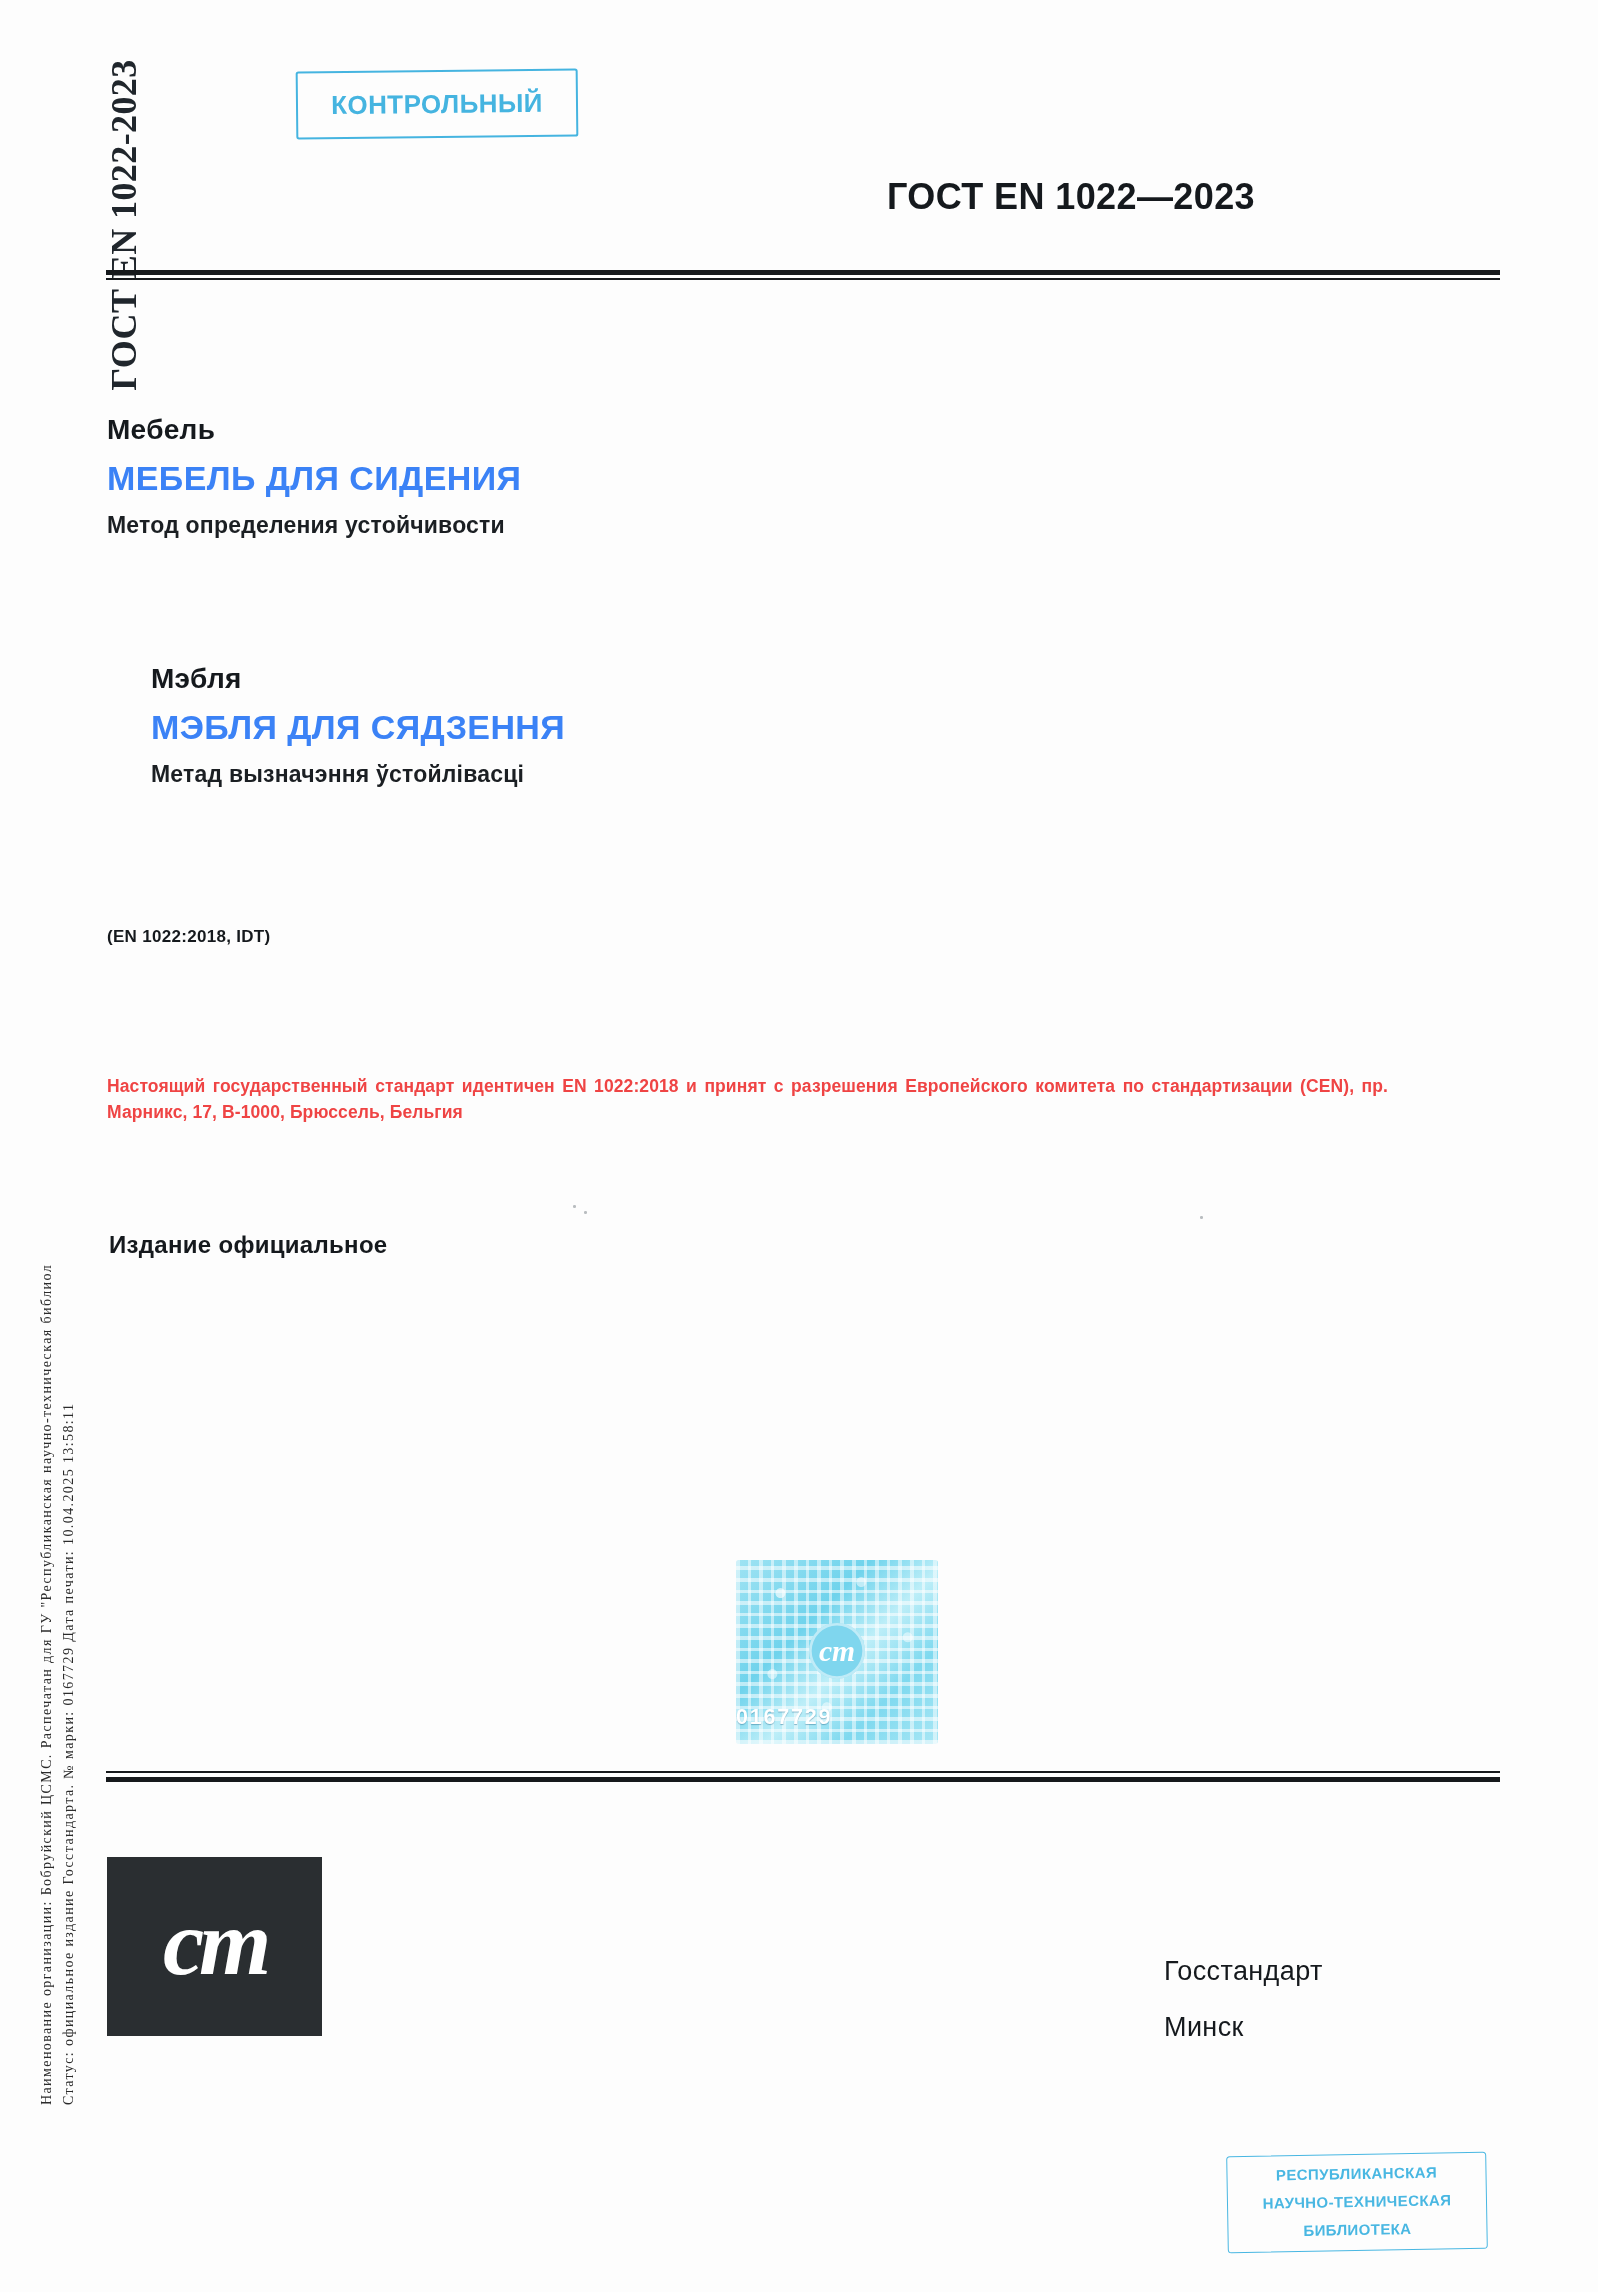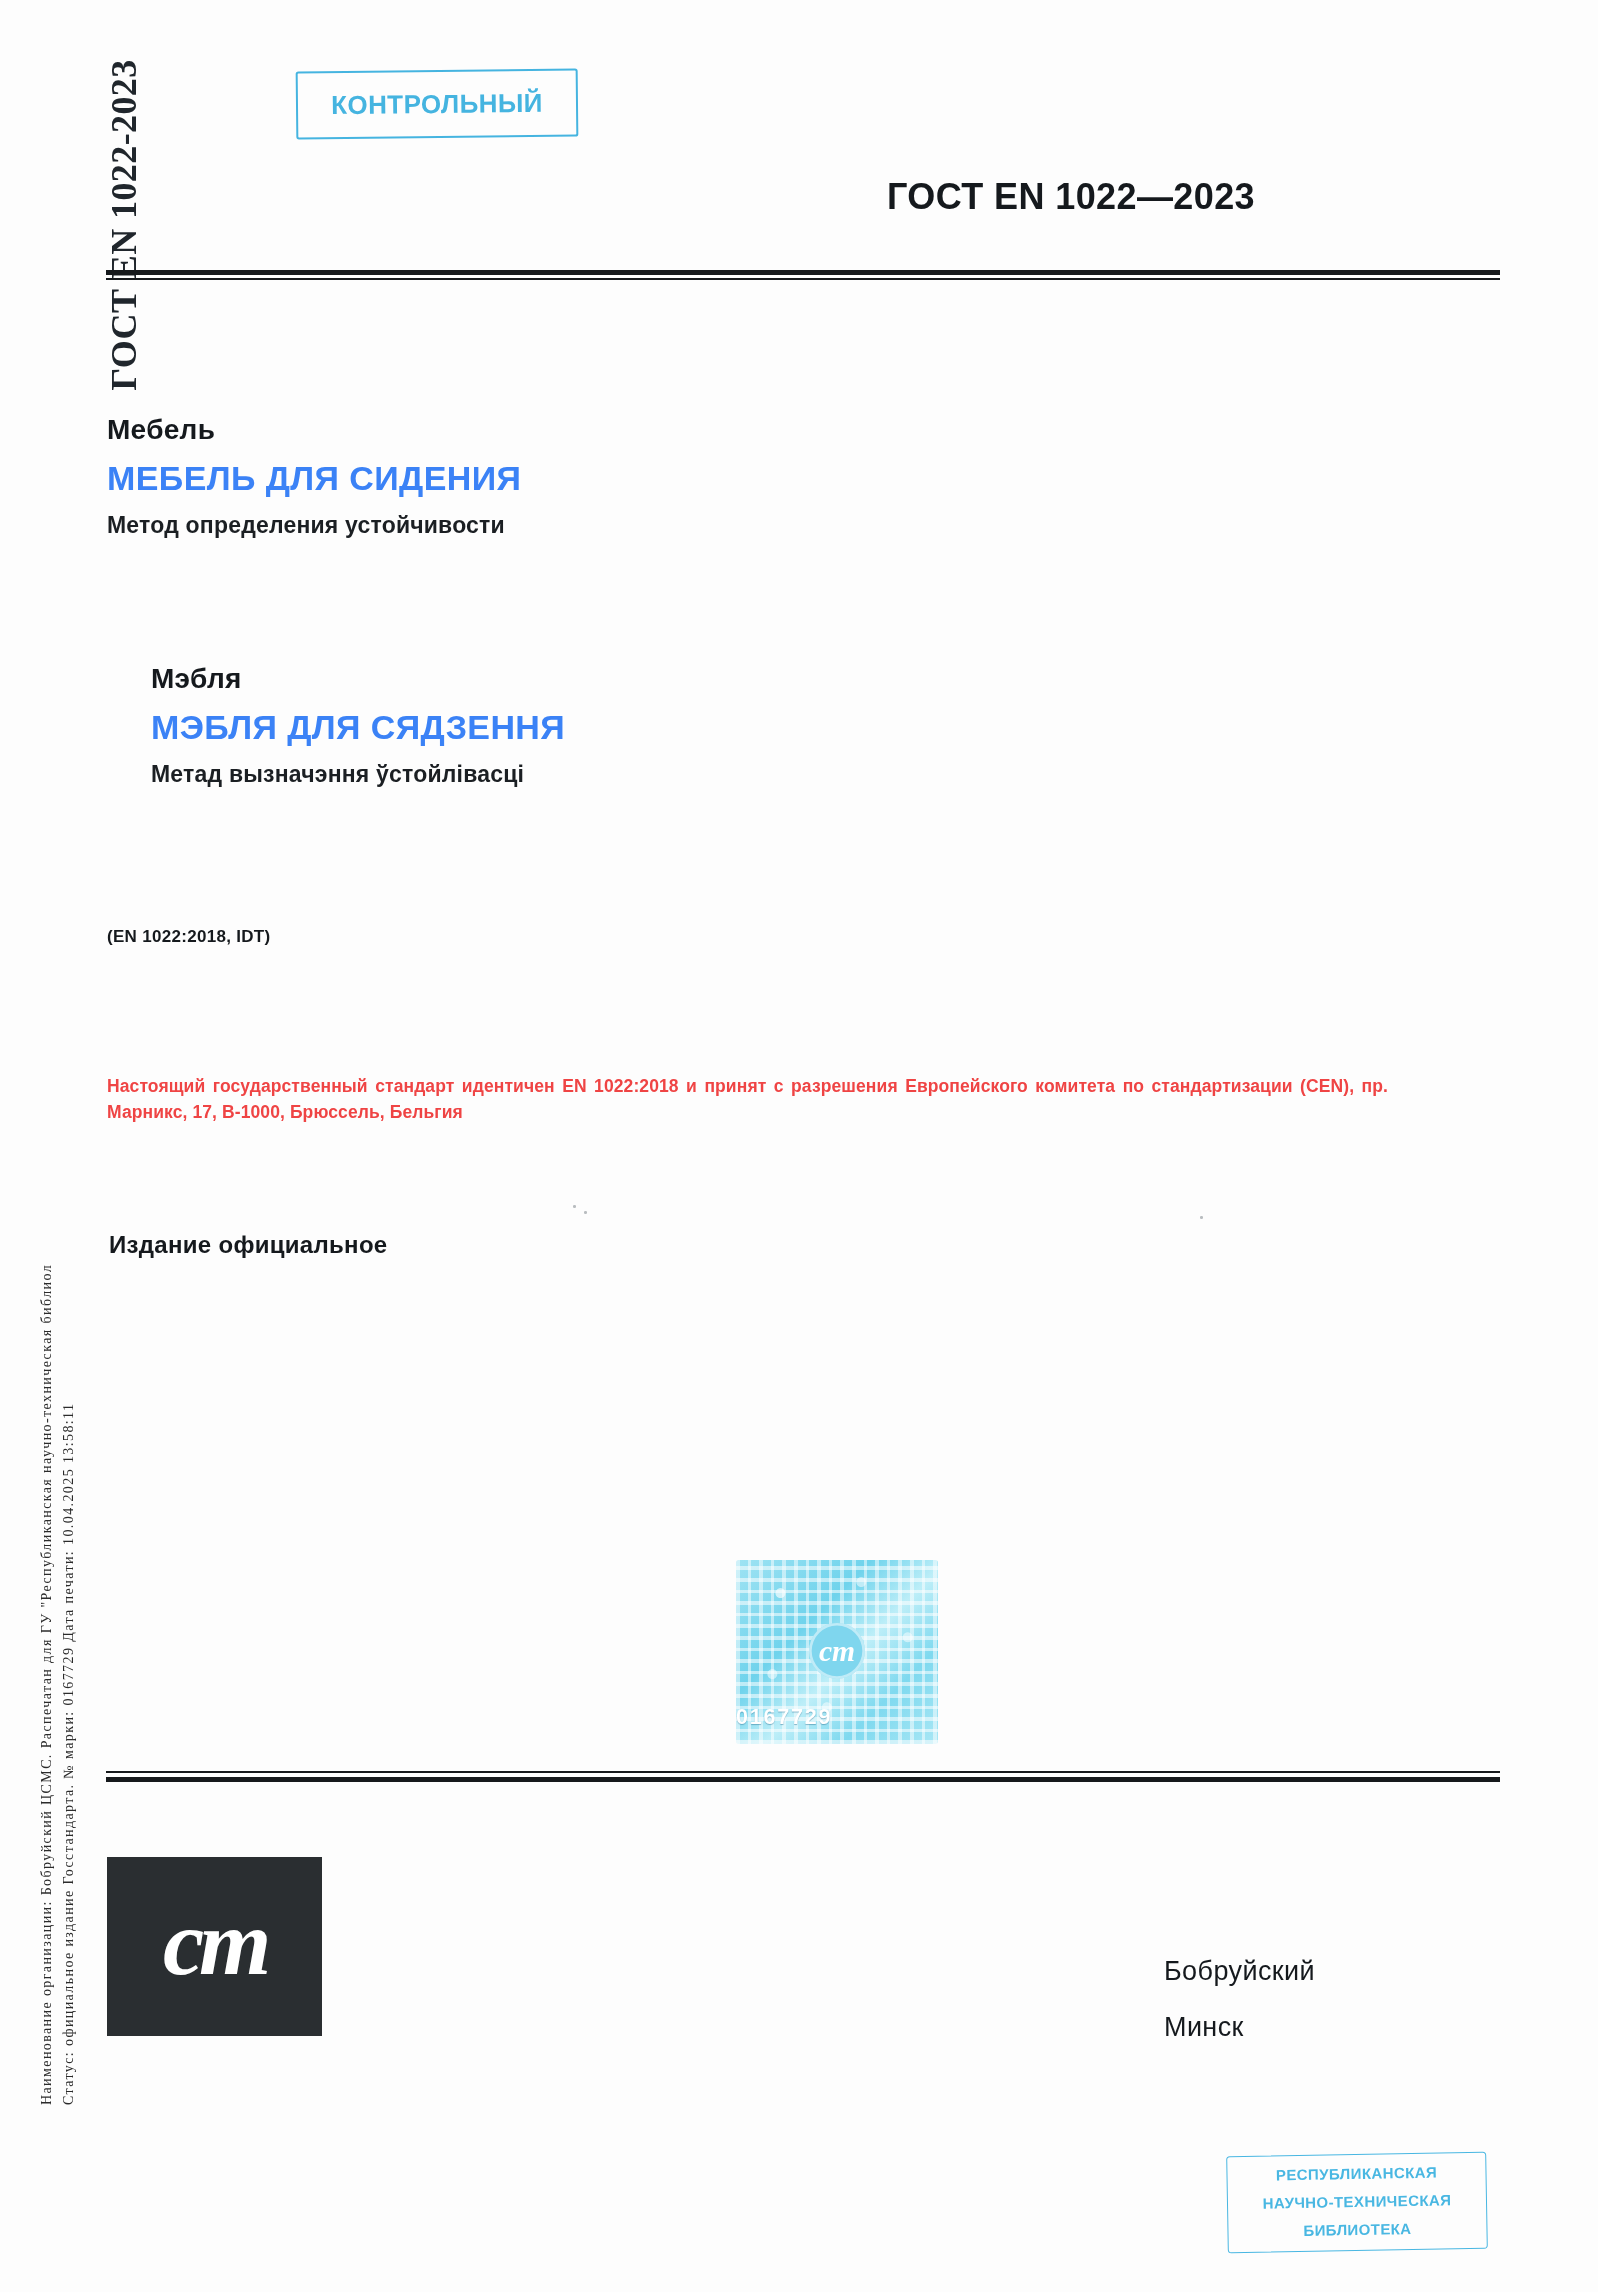--- a/index.html
+++ b/index.html
@@ -364,21 +364,21 @@
     <div class="thin"></div>
     <div class="gap"></div>
     <div class="thick"></div>
   </div>
 
   <div class="footer-logo">
     <div class="mark">ст</div>
   </div>
 
   <div class="footer-text">
-    <div>Бобруйский</div>
+    <div>Госстандарт</div>
     <div>Минск</div>
   </div>
 
   <div class="lib-stamp">
     <div>РЕСПУБЛИКАНСКАЯ</div>
     <div>НАУЧНО-ТЕХНИЧЕСКАЯ</div>
     <div>БИБЛИОТЕКА</div>
   </div>
 
   <span class="speck" style="left:573px; top:1205px;"></span>

